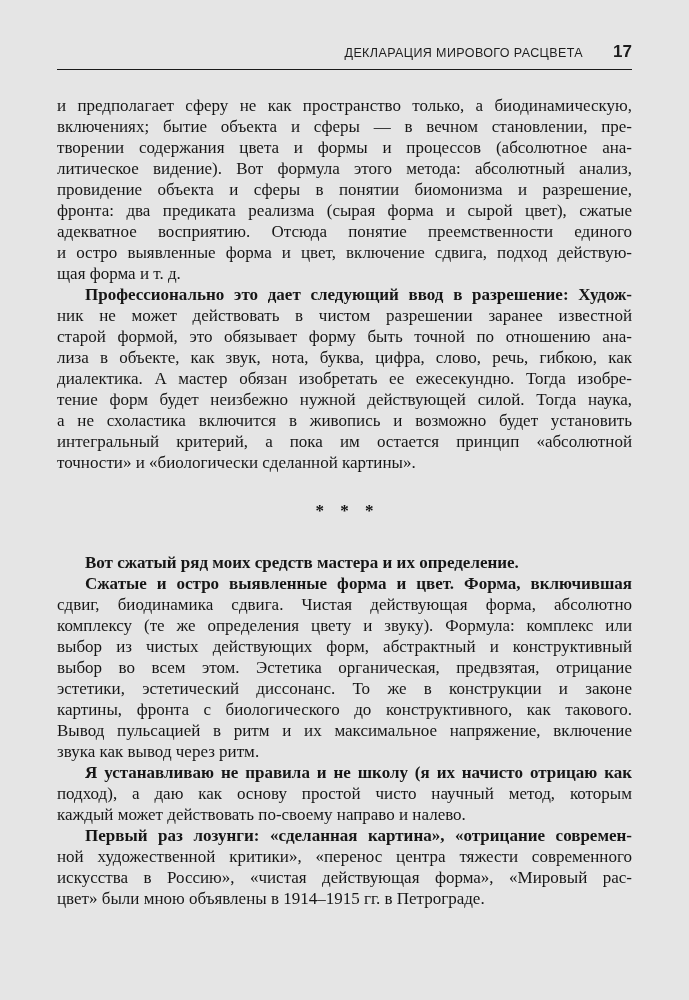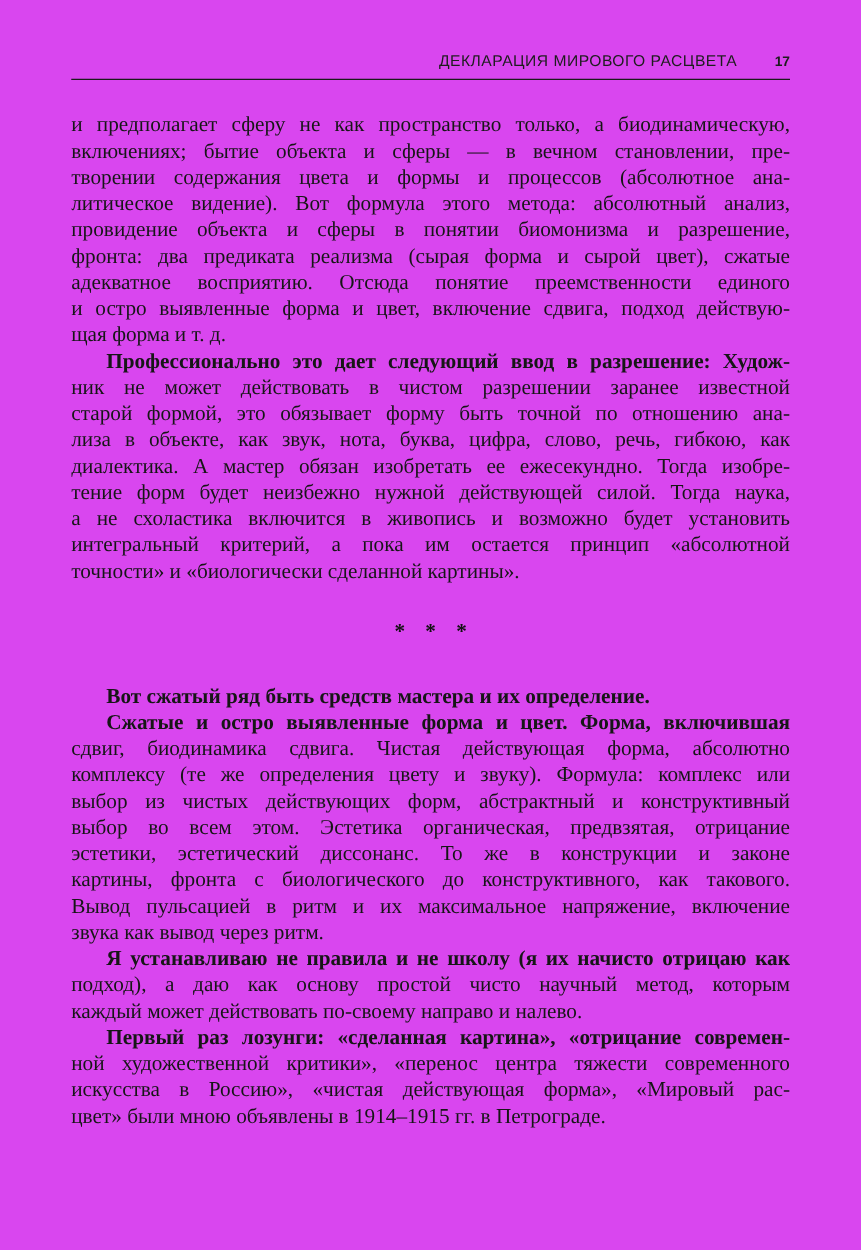--- a/index.html
+++ b/index.html
@@ -6,42 +6,42 @@
     margin: 0;
     padding: 0;
     background: #ffffff;
   }
   .page {
     position: relative;
     width: 689px;
     height: 1000px;
     box-sizing: border-box;
     padding: 42px 57px 0 57px;
-    background: #d946ef;
+    background: #e5e5e5;
     color: #161616;
     font-family: "Liberation Serif", serif;
     overflow: hidden;
   }
   .running-head {
     display: flex;
     justify-content: flex-end;
     align-items: baseline;
     font-family: "Liberation Sans", sans-serif;
     font-size: 12.5px;
     color: #1d1d1d;
     letter-spacing: 0.4px;
     border-bottom: 1.5px solid #1a1a1a;
     padding-bottom: 7px;
   }
   .head-title {
     font-weight: normal;
   }
   .page-number {
     font-weight: bold;
-    font-size: 11px;
+    font-size: 17px;
     margin-left: 30px;
     letter-spacing: 0;
   }
   .body-text {
     margin-top: 25px;
     font-size: 17px;
     line-height: 21px;
   }
   .line {
     text-align: justify;
@@ -88,21 +88,21 @@
       <div class="line indent">Профессионально это дает следующий ввод в разрешение: Худож-</div>
       <div class="line">ник не может действовать в чистом разрешении заранее известной</div>
       <div class="line">старой формой, это обязывает форму быть точной по отношению ана-</div>
       <div class="line">лиза в объекте, как звук, нота, буква, цифра, слово, речь, гибкою, как</div>
       <div class="line">диалектика. А мастер обязан изобретать ее ежесекундно. Тогда изобре-</div>
       <div class="line">тение форм будет неизбежно нужной действующей силой. Тогда наука,</div>
       <div class="line">а не схоластика включится в живопись и возможно будет установить</div>
       <div class="line">интегральный критерий, а пока им остается принцип «абсолютной</div>
       <div class="line last">точности» и «биологически сделанной картины».</div>
       <div class="separator">* * *</div>
-      <div class="line last indent">Вот сжатый ряд быть средств мастера и их определение.</div>
+      <div class="line last indent">Вот сжатый ряд моих средств мастера и их определение.</div>
       <div class="line indent">Сжатые и остро выявленные форма и цвет. Форма, включившая</div>
       <div class="line">сдвиг, биодинамика сдвига. Чистая действующая форма, абсолютно</div>
       <div class="line">комплексу (те же определения цвету и звуку). Формула: комплекс или</div>
       <div class="line">выбор из чистых действующих форм, абстрактный и конструктивный</div>
       <div class="line">выбор во всем этом. Эстетика органическая, предвзятая, отрицание</div>
       <div class="line">эстетики, эстетический диссонанс. То же в конструкции и законе</div>
       <div class="line">картины, фронта с биологического до конструктивного, как такового.</div>
       <div class="line">Вывод пульсацией в ритм и их максимальное напряжение, включение</div>
       <div class="line last">звука как вывод через ритм.</div>
       <div class="line indent">Я устанавливаю не правила и не школу (я их начисто отрицаю как</div>

